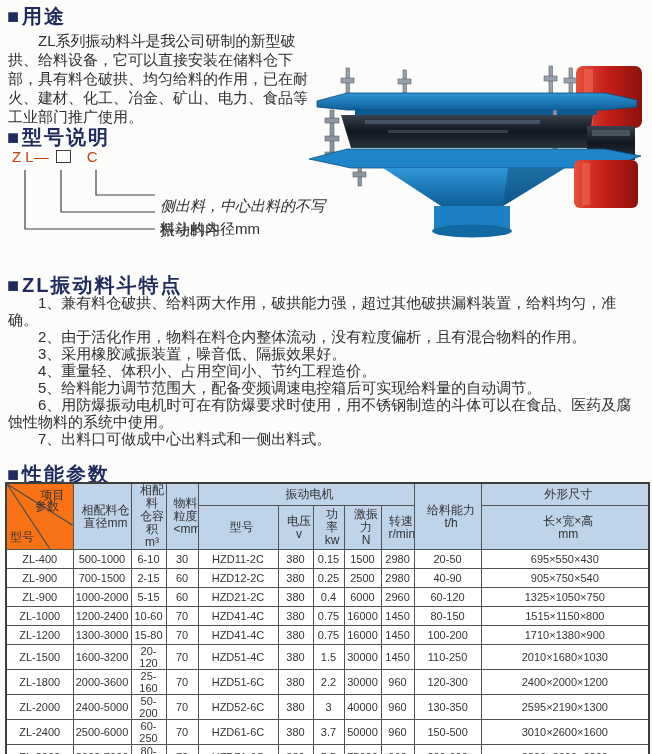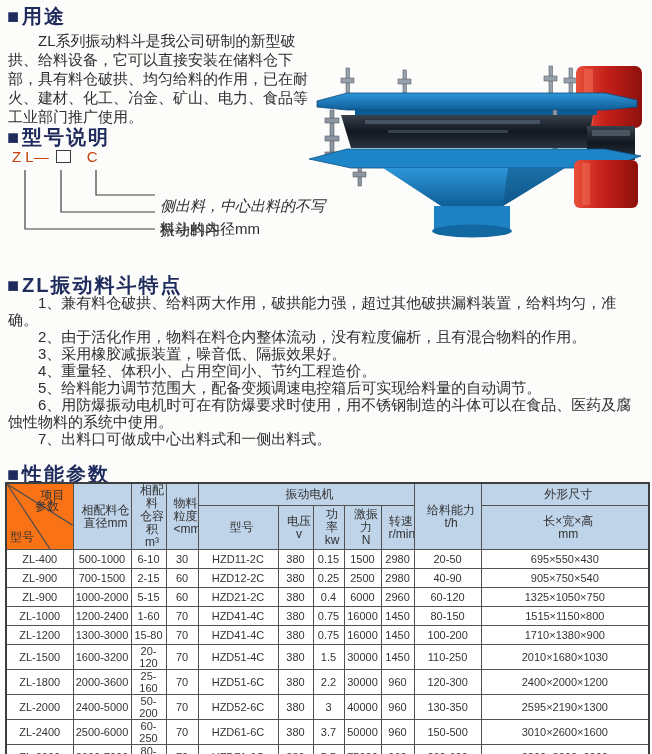--- a/index.html
+++ b/index.html
@@ -269,21 +269,21 @@
         <td>380</td>
         <td>0.4</td>
         <td>6000</td>
         <td>2960</td>
         <td>60-120</td>
         <td>1325×1050×750</td>
       </tr>
       <tr>
         <td>ZL-1000</td>
         <td>1200-2400</td>
-        <td>1-60</td>
+        <td>10-60</td>
         <td>70</td>
         <td>HZD41-4C</td>
         <td>380</td>
         <td>0.75</td>
         <td>16000</td>
         <td>1450</td>
         <td>80-150</td>
         <td>1515×1150×800</td>
       </tr>
       <tr>

